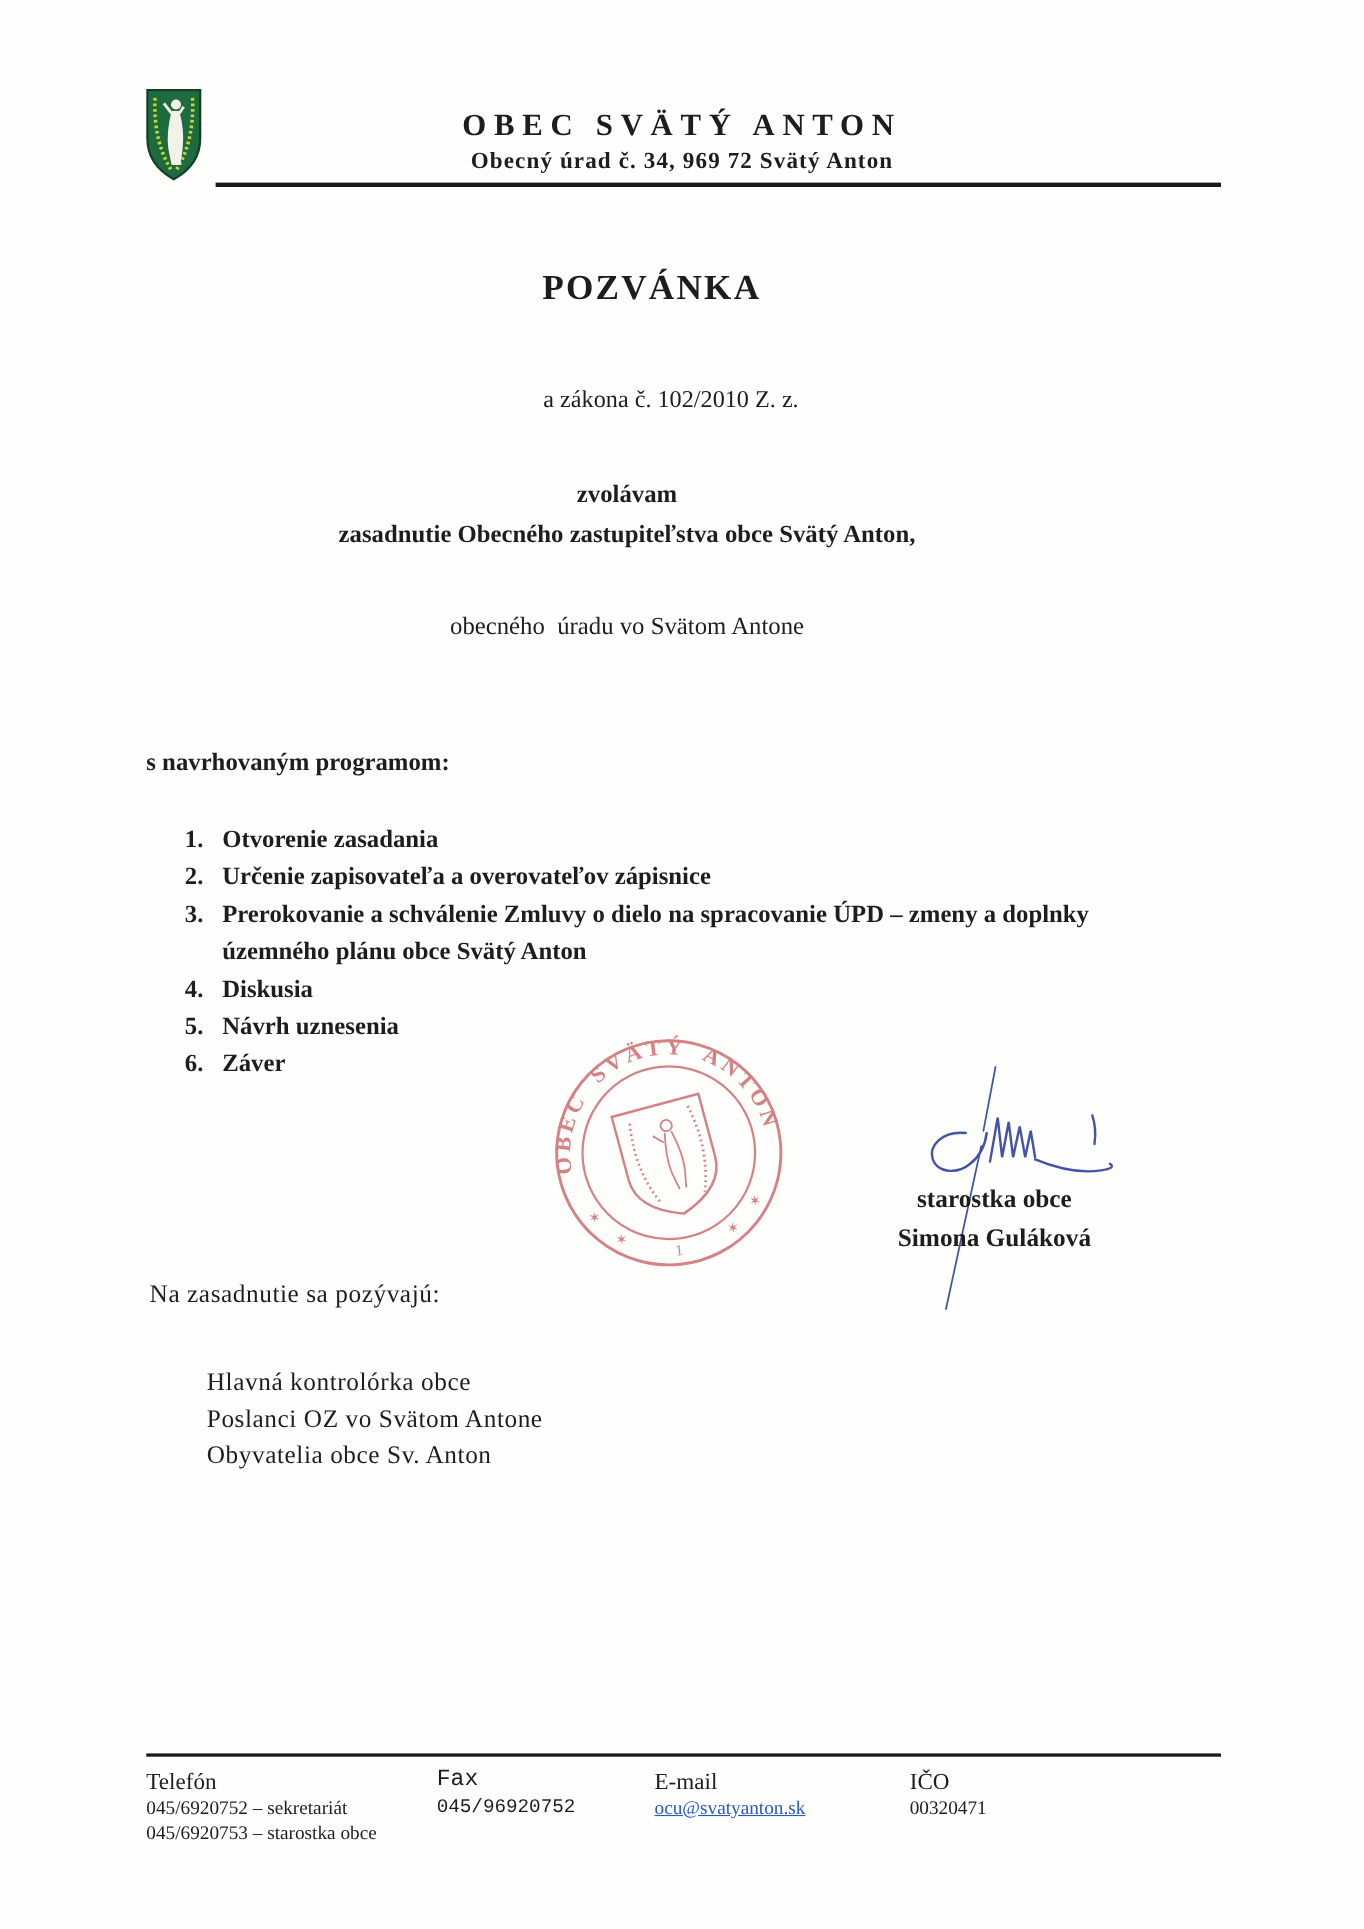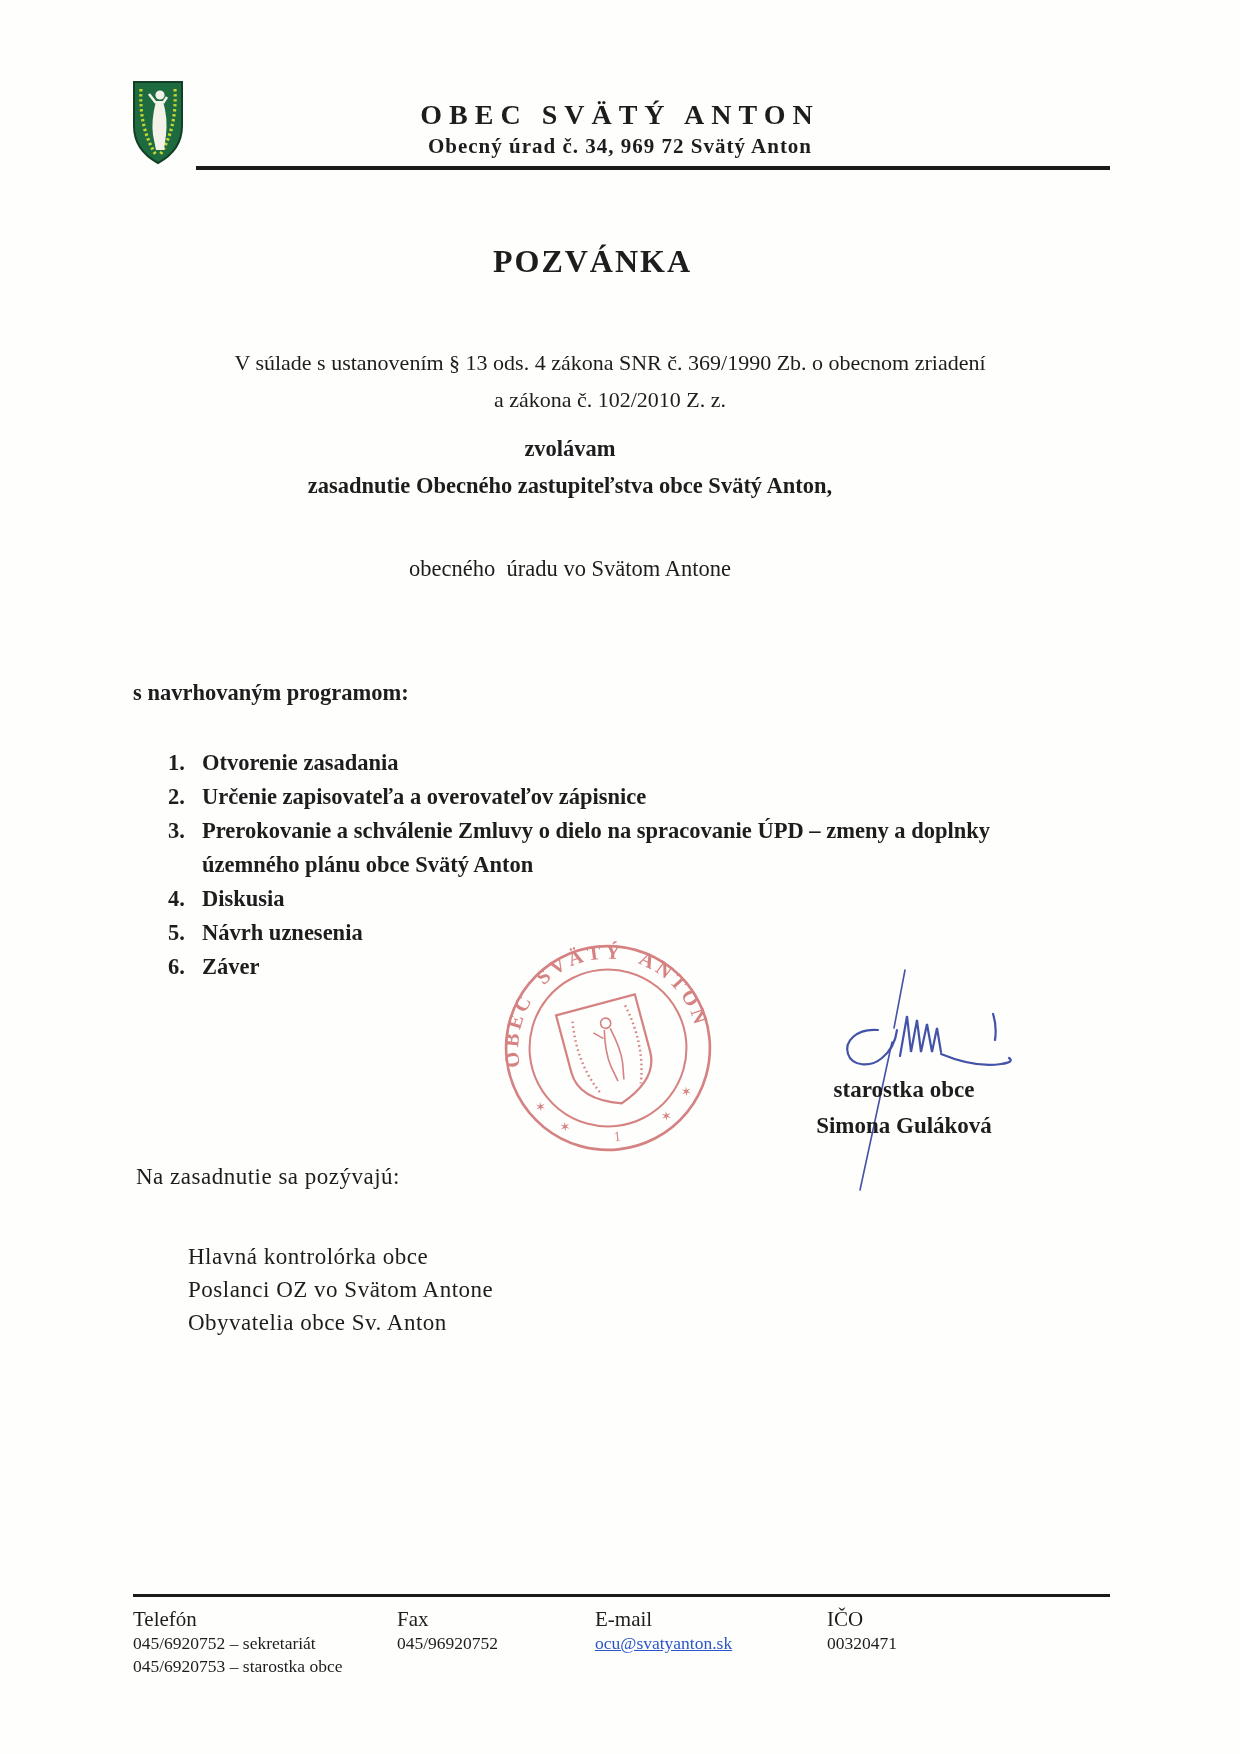--- a/index.html
+++ b/index.html
@@ -38,21 +38,21 @@
   .signer{left:753px;top:1072px;width:302px;text-align:center;font-size:23px;font-weight:bold;line-height:36px;}
   
   .invitees-heading{left:136px;top:1164px;font-size:23px;letter-spacing:.5px;text-align:center;}
   .invitees-list{left:188px;top:1240px;font-size:23px;line-height:33px;letter-spacing:.5px;}
   
   .footer-rule{left:133px;top:1594px;width:977px;height:3px;background:#1a1a1a;}
   .fcol{top:1606px;}
   .fcol .flabel{font-size:21px;line-height:26px;}
   .fcol .fval{font-size:17.5px;line-height:23px;}
   .fcol-phone{left:133px;}
-  .fcol-fax{left:397px;}
+  .fcol-fax{left:397px;font-family:Liberation Mono, monospace;}
   .fcol-email{left:595px;}
   .fcol-ico{left:790px;margin-left:37px;}
   .email-link{color:#2a57c8;text-decoration:underline;cursor:pointer;}
 </style>
 </head>
 <body>
 
 <div class="page">
 
   <svg class="abs" style="left:132px;top:80px;width:52px;height:86px;" viewBox="0 0 52 86">
@@ -67,21 +67,20 @@
   <div class="abs org-block">
     <div class="org-name">OBEC SVÄTÝ ANTON</div>
     <div class="org-address">Obecný úrad č. 34, 969 72 Svätý Anton</div>
   </div>
   <div class="abs header-rule"></div>
 
 
   <div class="abs doc-title">POZVÁNKA</div>
 
   <div class="abs legal">
-    <div>V súlade s ustanovením § 13 ods. 4 zákona SNR č. 369/1990 Zb. o obecnom zriadení</div>
     <div>a zákona č. 102/2010 Z. z.</div>
   </div>
 
   <div class="abs convene">
     <div>zvolávam</div>
     <div>zasadnutie Obecného zastupiteľstva obce Svätý Anton,</div>
   </div>
 
   <div class="abs when2">obecného  úradu vo Svätom Antone</div>
 

